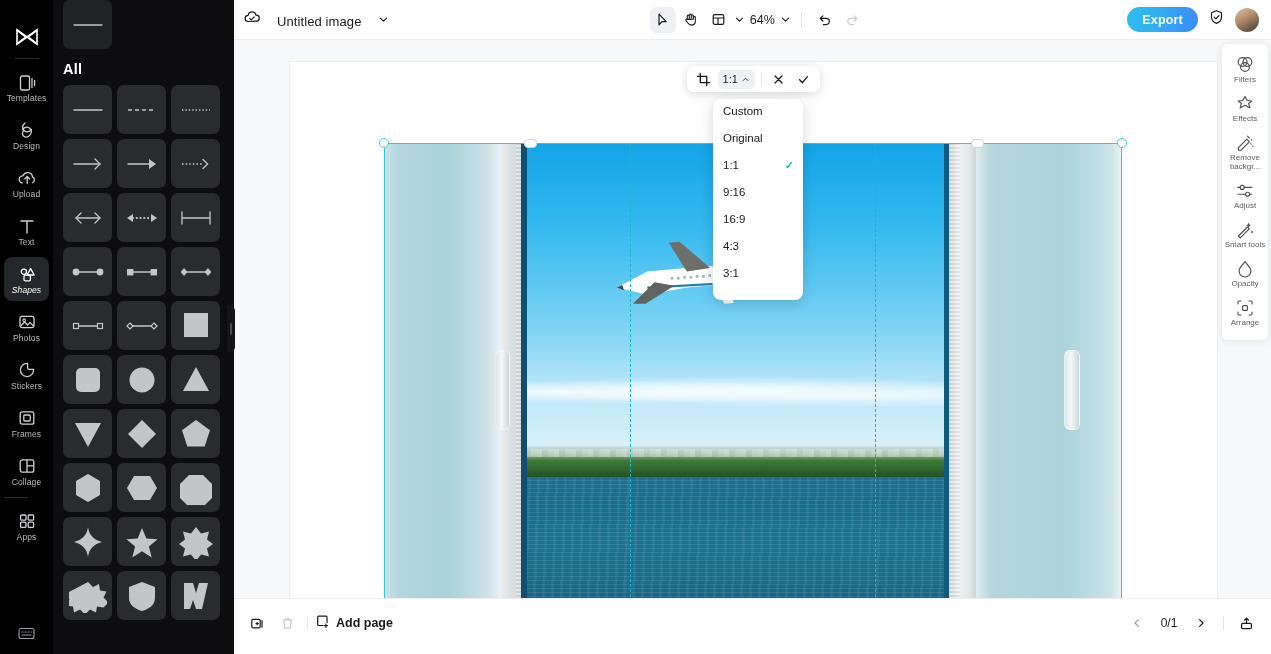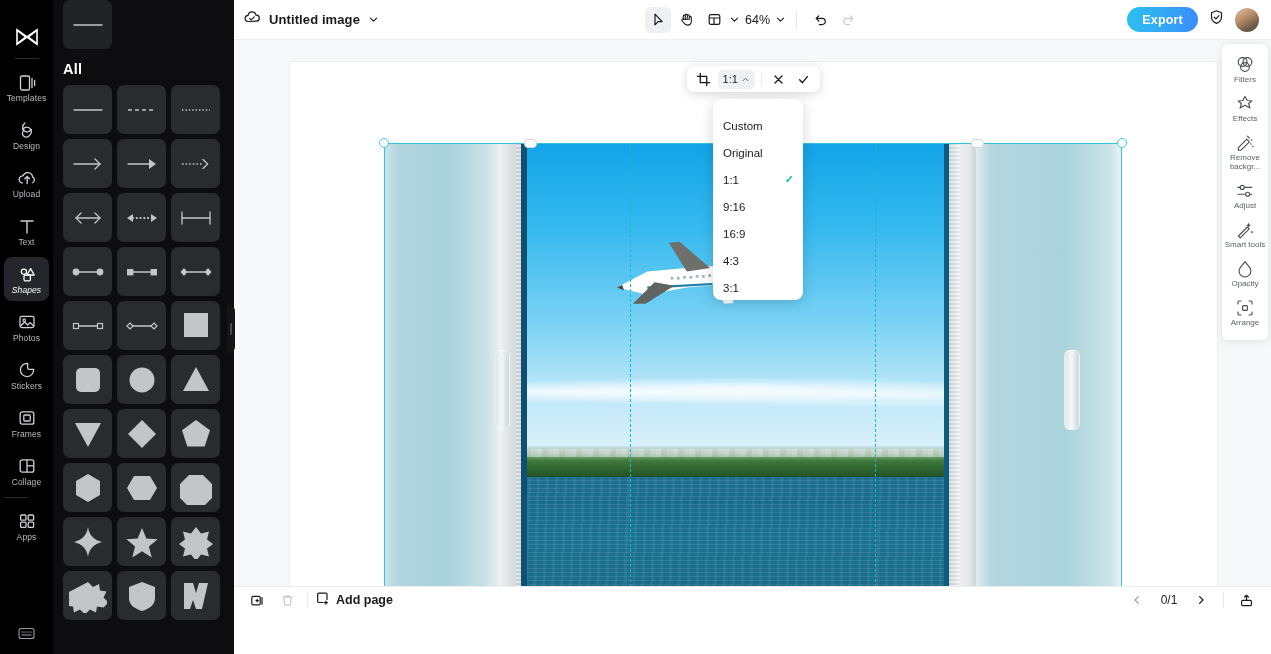--- a/index.html
+++ b/index.html
@@ -50,21 +50,21 @@
     background:#151518; border-radius:0 6px 6px 0; z-index:26; cursor:pointer;
     display:flex; align-items:center; justify-content:center;
   }
   .collapse-handle span { width:2px;height:12px;background:#4a4a50;border-radius:2px;display:block;}
 
   
   .topbar {
     position:absolute; left:234px; top:0; width:1037px; height:40px;
     background:#fff; border-bottom:1px solid #ededed; display:flex; align-items:center; z-index:20;
   }
-  .doc-group { display:flex; align-items:center; gap:8px; margin-left:10px;font-weight:bold; }
+  .doc-group { display:flex; align-items:flex-end; gap:16px; margin-left:10px; }
   .doc-title { font-size:13px; color:#1a1a1a; letter-spacing:.1px;}
   .tb-btn {
     width:26px; height:26px; border-radius:6px; display:flex; align-items:center; justify-content:center;
     cursor:pointer; border:none; background:transparent;
   }
   .tb-btn.active { background:#eef0f3; }
   .tool-group { display:flex; align-items:center; gap:2px; margin-left:auto; margin-right:auto;}
   .zoom-val { font-size:12.5px; color:#1a1a1a; padding:0 3px; }
   .divider-v { width:1px; height:16px; background:#e4e4e4; margin:0 8px;}
   .right-group { display:flex; align-items:center; gap:10px; margin-right:12px;}
@@ -154,40 +154,40 @@
   }
   .ratio-chip-txt { font-size:11px; color:#1a1a1a; }
   .ct-div { width:1px; height:14px; background:#e6e6e6; margin:0 3px;}
 
   
   .ratio-menu {
     position:absolute; left:713px; top:99px; width:90px; padding:6px 0;
     background:#fff; border-radius:8px; box-shadow:0 3px 14px rgba(0,0,0,.17); z-index:45;
   }
   .ratio-item {
-    height:27px; display:flex; align-items:flex-end; padding:0 10px;
+    height:27px; display:flex; align-items:flex-start; padding:0 10px;
     font-size:11.5px; color:#1a1a1a; cursor:pointer; position:relative;
   }
   .ratio-check { position:absolute; right:9px; color:#19c3a3; font-size:11px; font-weight:bold;}
 
   
   .dock {
     position:absolute; right:3px; top:44px; width:46px;
     background:#fff; border-radius:6px; box-shadow:0 1px 8px rgba(0,0,0,.10);
     padding:8px 0 10px 0; display:flex; flex-direction:column; align-items:center; gap:4px; z-index:35;
   }
   .dock-item { width:42px; display:flex; flex-direction:column; align-items:center; gap:1px;
     padding:3px 0; border-radius:7px; cursor:pointer; }
   .dock-ico { width:20px;height:19px;display:flex;align-items:center;justify-content:center;}
   .dock-lbl { font-size:8px; color:#5c6066; line-height:9px; text-align:center; }
 
   
   .bottombar {
-    position:absolute; left:234px; top:586px; width:1037px; height:38px;
-    background:#fff; border-top:1px solid #ededed; display:flex; align-items:flex-start; z-index:20;
+    position:absolute; left:234px; top:598px; width:1037px; height:38px;
+    background:#fff; border-top:1px solid #ededed; display:flex; align-items:flex-end; z-index:20;
   }
   .bb-btn { width:26px;height:26px;display:flex;align-items:center;justify-content:center;cursor:pointer;border:none;background:transparent;border-radius:5px;}
   .bb-add { display:flex; align-items:center; gap:6px; cursor:pointer; }
   .bb-add-lbl { font-size:12.5px; font-weight:bold; color:#1a1a1a;}
   .pager { margin-left:auto; display:flex; align-items:center; gap:6px; margin-right:12px;}
   .pager-txt { font-size:12px; color:#1a1a1a; min-width:26px; text-align:center;}
 </style>
 </head>
 <body>
 

